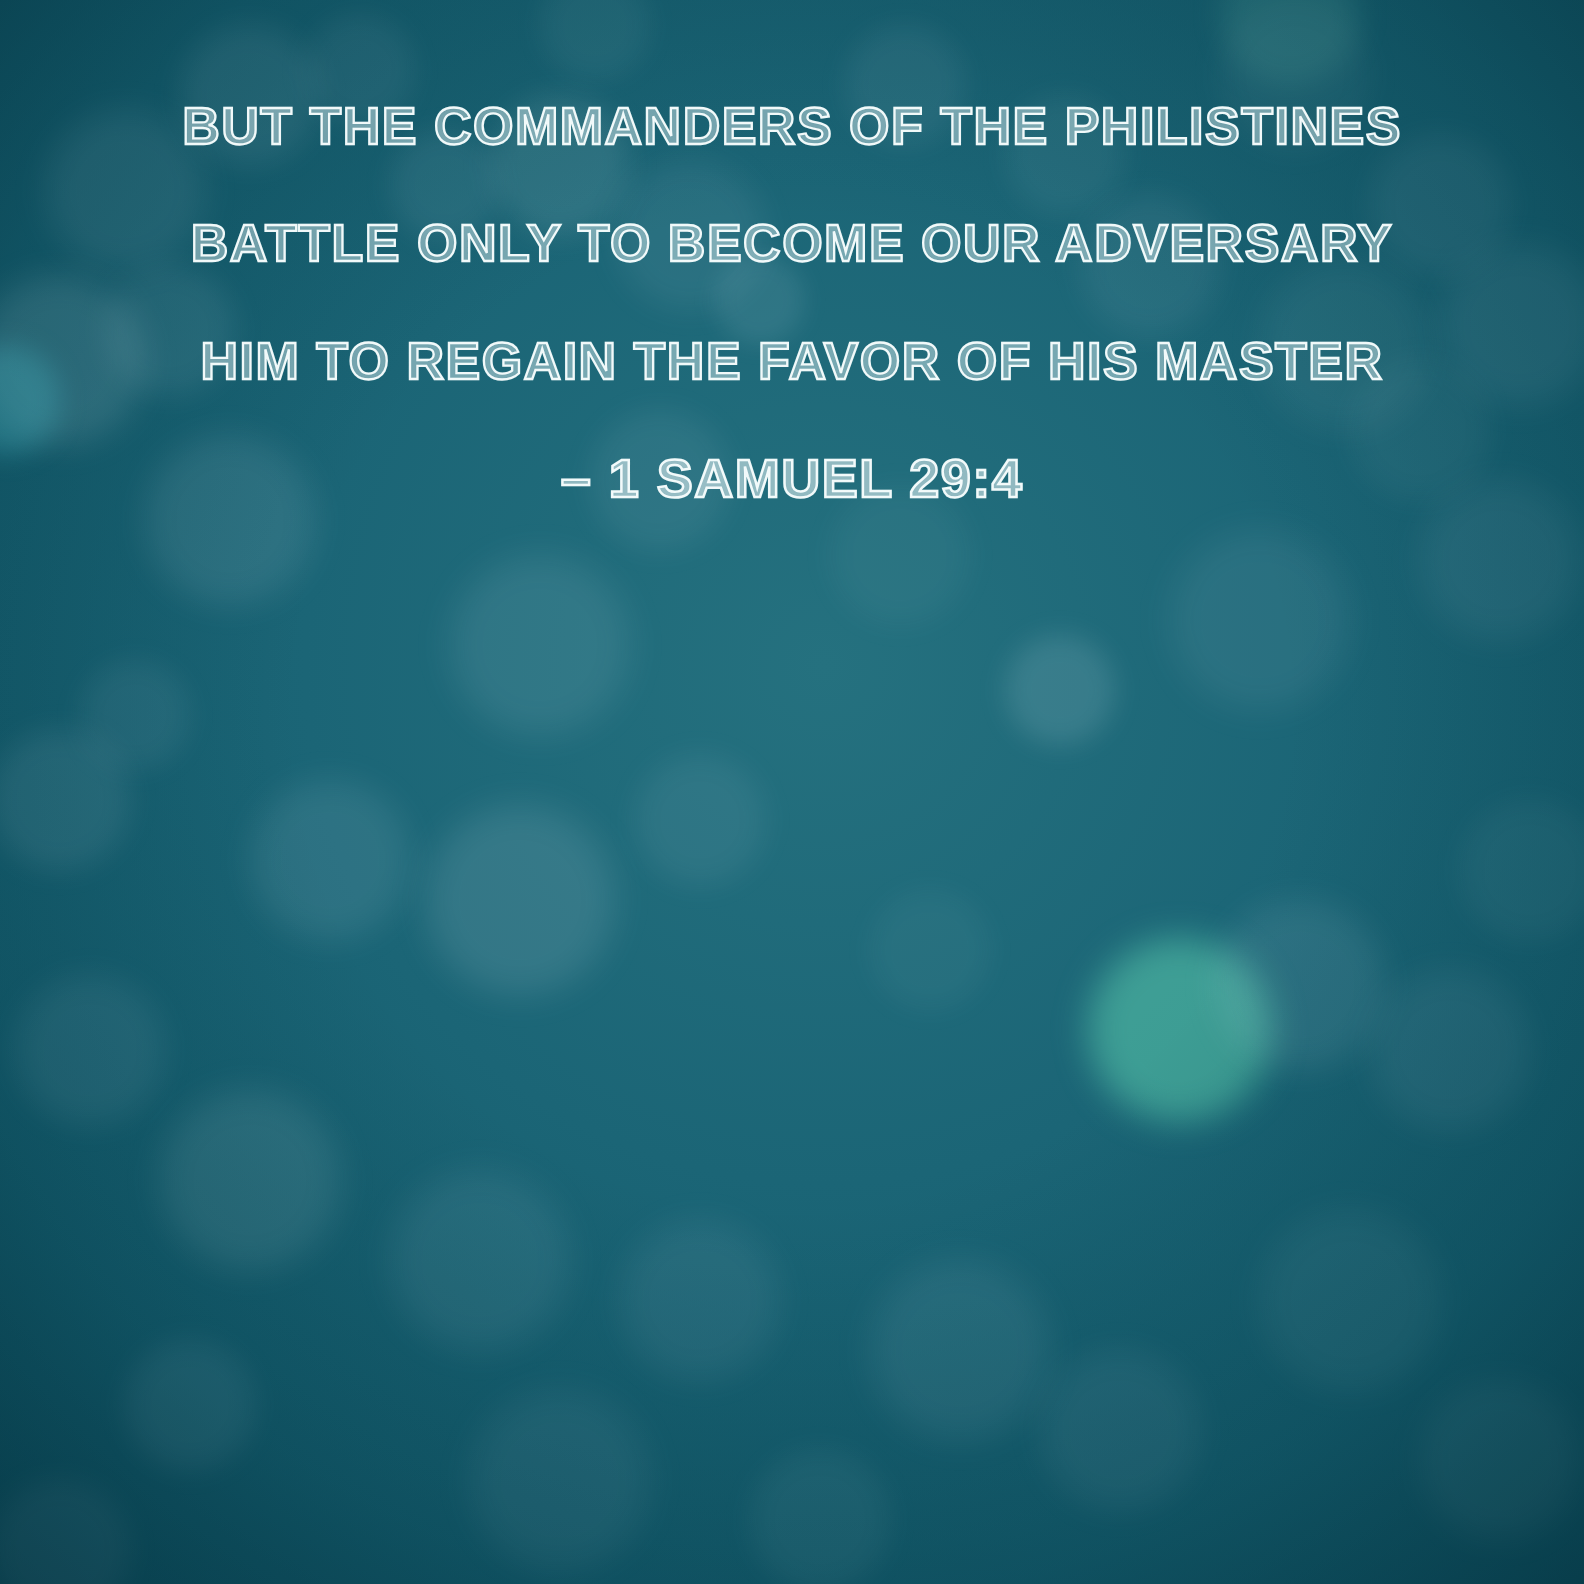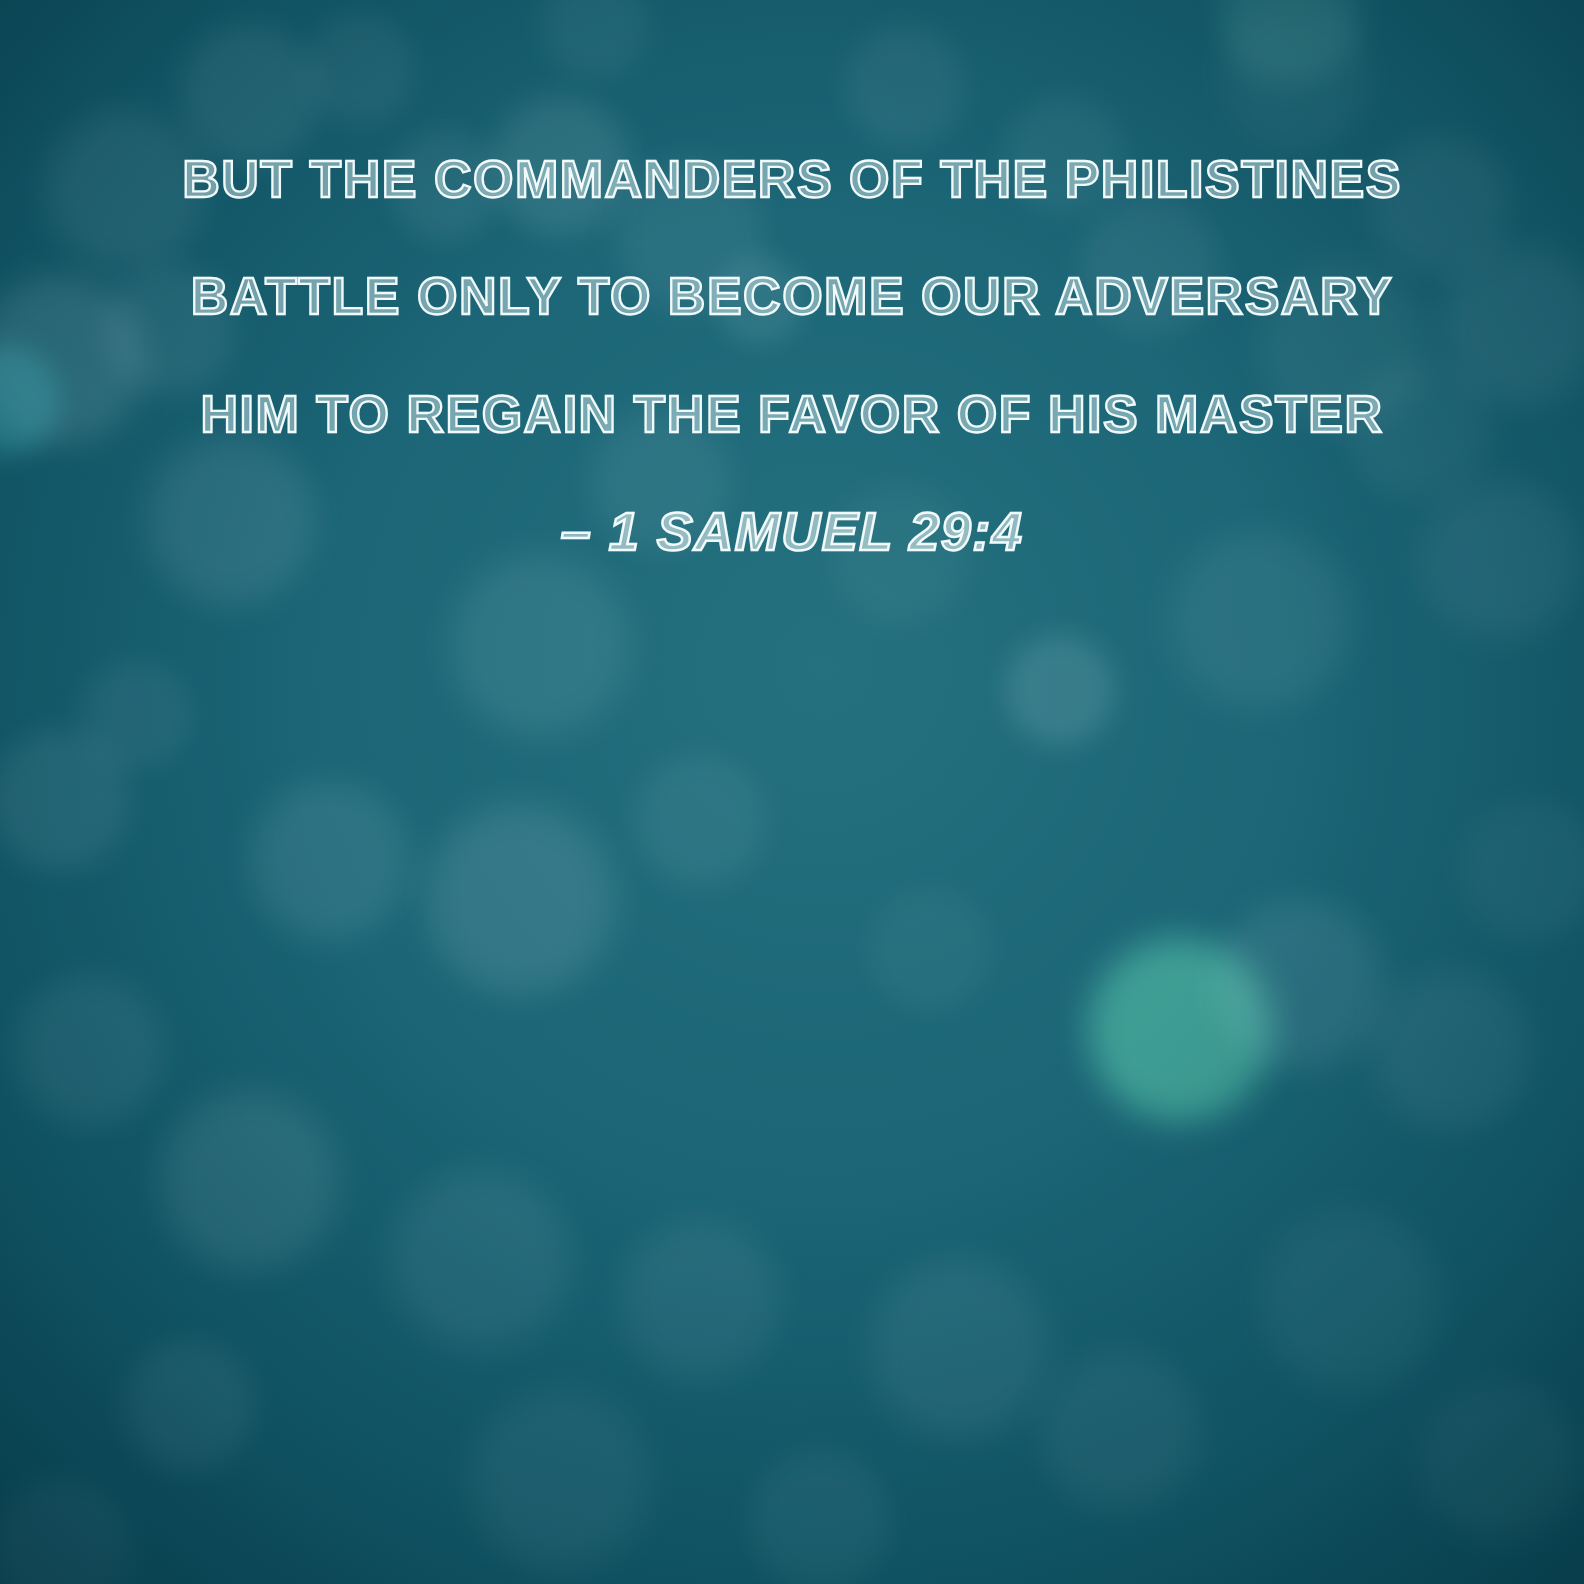--- a/index.html
+++ b/index.html
@@ -27,41 +27,40 @@
   .vignette {
     position: absolute;
     inset: 0;
     background: radial-gradient(circle at 50% 45%,
         rgba(0,0,0,0) 42%, rgba(6,48,59,0.22) 76%, rgba(3,39,49,0.45) 100%);
     pointer-events: none;
   }
   .text-layer {
     position: absolute;
     inset: 0;
-    padding-top: 120px;
+    padding-top: 67px;
     box-sizing: border-box;
   }
   .verse-line {
     height: 117.5px;
     display: flex;
     align-items: center;
     justify-content: center;
     text-align: center;
     font-family: "Liberation Sans", sans-serif;
     font-weight: bold;
     font-size: 52px;
     letter-spacing: 1.5px;
     text-transform: uppercase;
     color: rgba(255,255,255,0.15);
     -webkit-text-stroke: 2.3px rgba(247,253,253,0.97);
     text-shadow: 0 0 2px rgba(220,245,248,0.35);
     white-space: nowrap;
   }
   .verse-reference {
-    font-style: italic;
     font-size: 54px;
     color: rgba(255,255,255,0.30);
     -webkit-text-stroke: 2.5px rgba(247,253,253,0.97);
   }
 </style>
 </head>
 <body>
 
 <div class="canvas">
 

